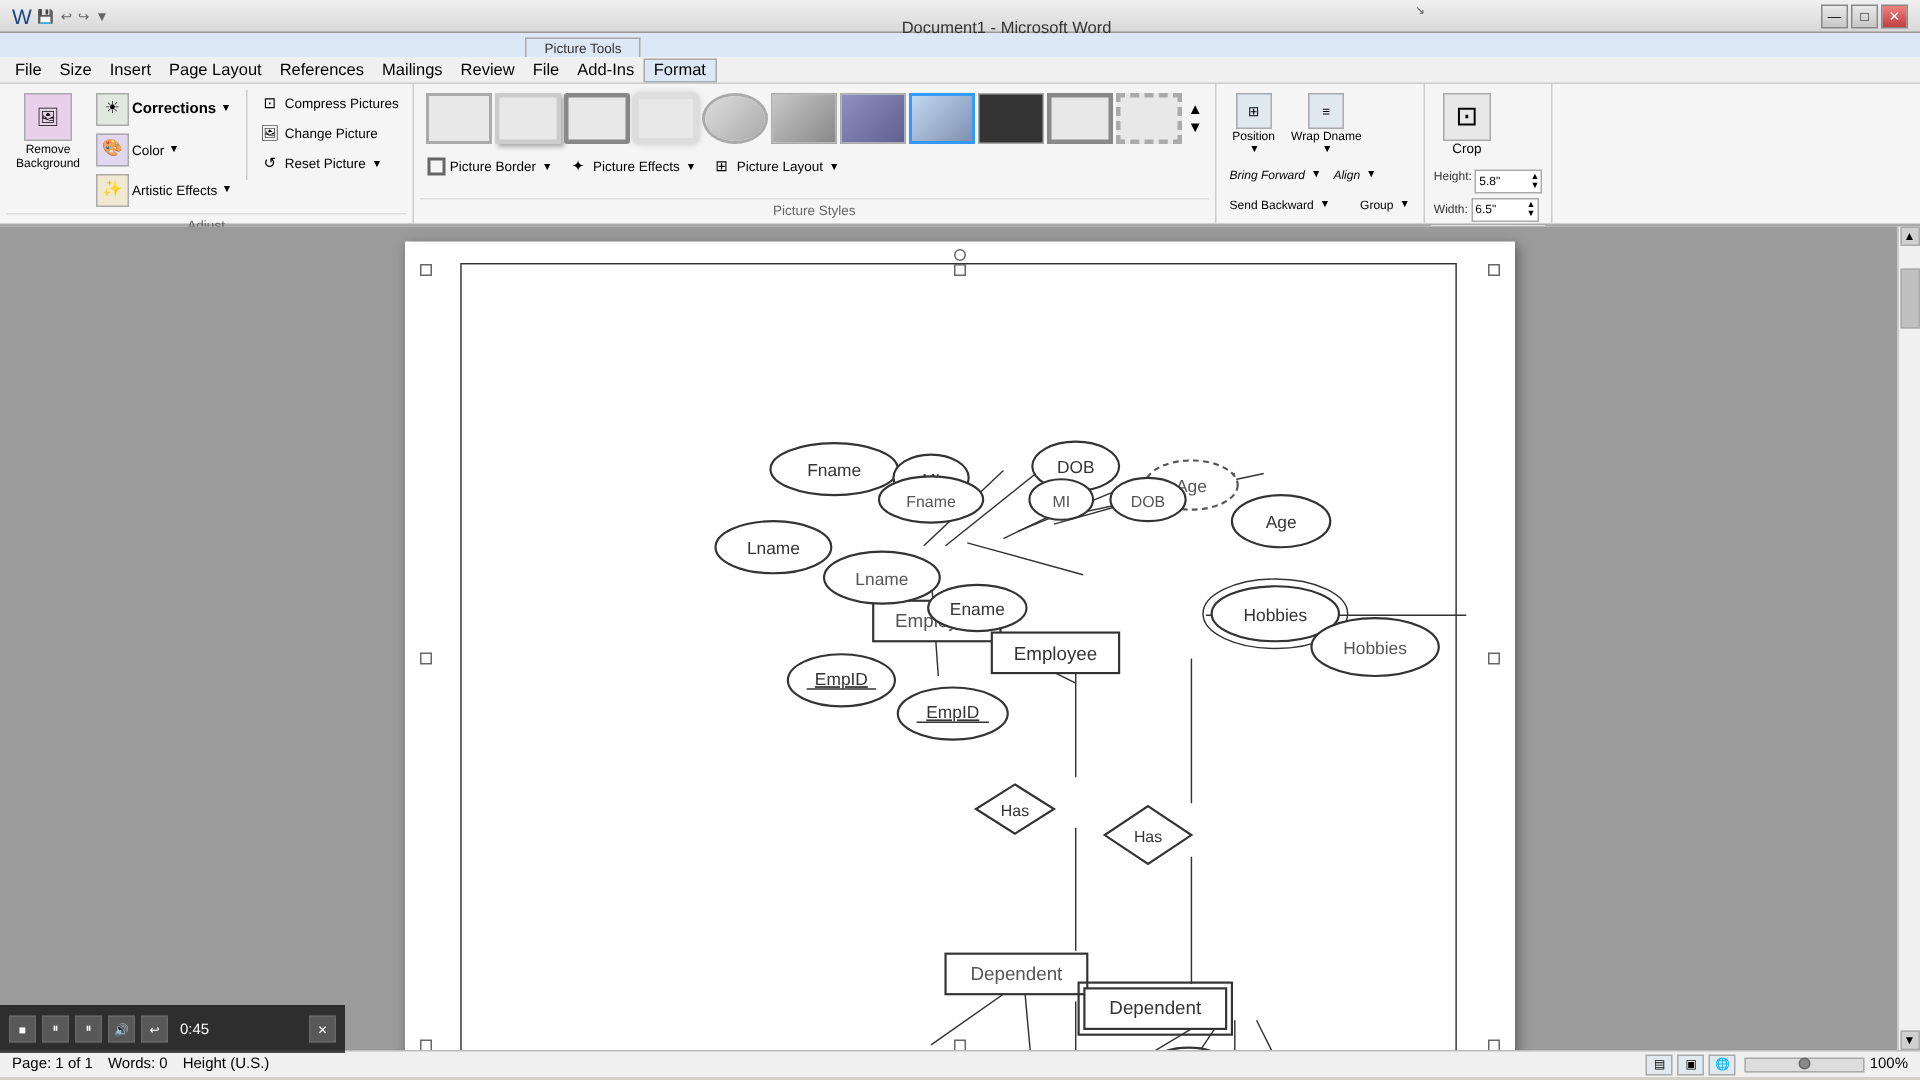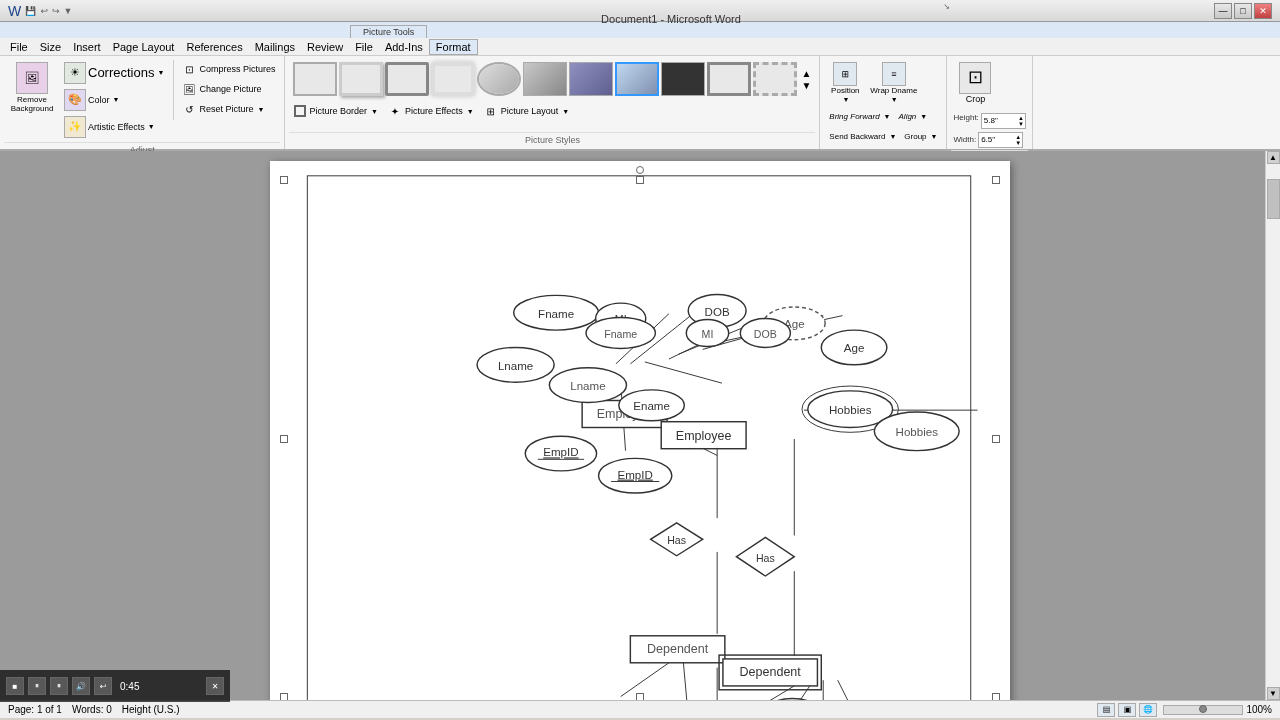--- a/index.html
+++ b/index.html
@@ -277,21 +277,21 @@
 
   <div class="ribbon-group">
     <div class="ribbon-group-content">
       <div class="ribbon-btn-large">
         <div class="ribbon-icon-large" style="background:#e8d0e8;font-size:12px;">🖼</div>
         <span style="font-size:8px;max-width:44px;line-height:1.1;">Remove Background</span>
       </div>
       <div style="display:flex;flex-direction:column;gap:1px;">
         <div class="ribbon-btn-large" style="flex-direction:row;align-items:center;gap:2px;min-width:60px;">
           <div style="width:22px;height:22px;background:#e0e8e0;border:1px solid #aaa;display:flex;align-items:center;justify-content:center;font-size:11px;">☀</div>
-          <span style="font-size:13px;">Corrections</span>
+          <span style="font-size:10px;font-weight:bold;">Corrections</span>
           <span class="dropdown-arrow">▼</span>
         </div>
         <div class="ribbon-btn-large" style="flex-direction:row;align-items:center;gap:2px;min-width:60px;">
           <div style="width:22px;height:22px;background:#e0d8f0;border:1px solid #aaa;display:flex;align-items:center;justify-content:center;font-size:11px;">🎨</div>
           <span style="font-size:9px;">Color</span>
           <span class="dropdown-arrow">▼</span>
         </div>
         <div class="ribbon-btn-large" style="flex-direction:row;align-items:center;gap:2px;min-width:60px;">
           <div style="width:22px;height:22px;background:#f0e8d0;border:1px solid #aaa;display:flex;align-items:center;justify-content:center;font-size:11px;">✨</div>
           <span style="font-size:9px;">Artistic Effects</span>
@@ -379,21 +379,21 @@
       <div style="display:flex;gap:2px;font-style:italic;">
         <div class="ribbon-btn-small">
           <span style="font-size:8px;">Bring Forward</span>
           <span class="dropdown-arrow">▼</span>
         </div>
         <div class="ribbon-btn-small">
           <span style="font-size:8px;">Align</span>
           <span class="dropdown-arrow">▼</span>
         </div>
       </div>
-      <div style="display:flex;gap:2px;">
+      <div style="display:flex;gap:14px;">
         <div class="ribbon-btn-small">
           <span style="font-size:8px;">Send Backward</span>
           <span class="dropdown-arrow">▼</span>
         </div>
         <div class="ribbon-btn-small">
           <span style="font-size:8px;">Group</span>
           <span class="dropdown-arrow">▼</span>
         </div>
       </div>
       <div style="display:flex;gap:2px;">

